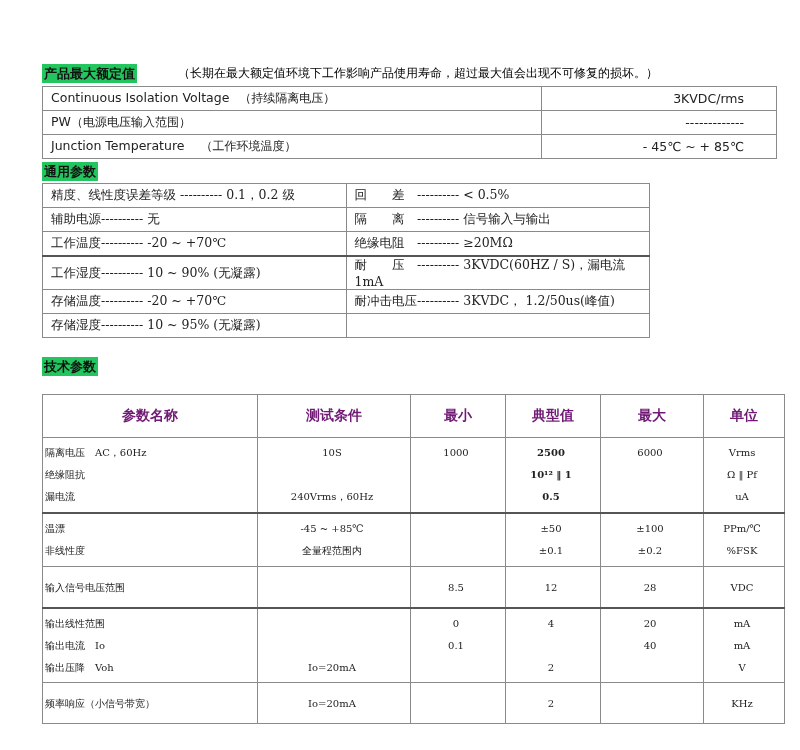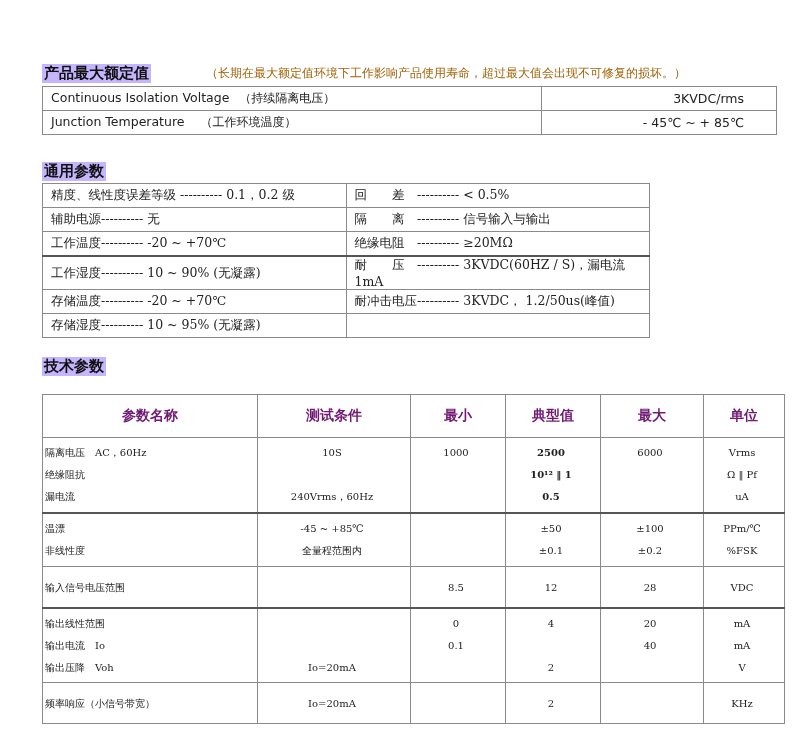--- a/index.html
+++ b/index.html
@@ -1,20 +1,20 @@
 <!DOCTYPE html>
 <html><head>
 <meta charset="utf-8">
 <style>
   html, body { margin:0; padding:0; background:#fff; }
   body { width:800px; height:750px; position:relative; overflow:hidden;
          font-family:"DejaVu Serif", "Liberation Serif", serif; color:#222; }
   .sec-title { position:absolute; left:42px; font-family:"DejaVu Sans","Liberation Sans",sans-serif;
-               font-size:15px; font-weight:bold; background:#c4b5fd; padding:0 2px; line-height:19px; color:#111; }
-  .sec-note { position:absolute; font-size:12px; color:#a16207; line-height:19px;margin-left:28px; }
+               font-size:13px; font-weight:bold; background:#22c55e; padding:0 2px; line-height:19px; color:#111; }
+  .sec-note { position:absolute; font-size:12px; color:#000000; line-height:19px; }
   table { border-collapse:collapse; position:absolute; }
   td, th { border:1px solid #8a8a8a; padding:0; }
   
   #t1 { left:42px; top:86px; width:735px; }
   #t1 td { height:23px; font-family:"DejaVu Sans","Liberation Sans",sans-serif; font-size:12.5px; padding:0 8px; }
   #t1 td.v { text-align:right; padding-right:32px; }
   #t1 td .cn { font-family:"DejaVu Serif","Liberation Serif",serif; font-size:12px; margin-left:10px; }
   
   #t2 { left:42px; top:183px; width:608px; }
   #t2 td { height:23px; font-size:12.5px; padding:0 8px; width:50%; }
@@ -34,20 +34,24 @@
 <div class="sec-title" style="top:64px;">产品最大额定值</div>
 <div class="sec-note" style="left:178px; top:64px;">（长期在最大额定值环境下工作影响产品使用寿命，超过最大值会出现不可修复的损坏。）</div>
 
 <table id="t1">
   <tbody>
       <tr>
     <td><span>Continuous Isolation Voltage</span><span class="cn">（持续隔离电压）</span></td>
     <td class="v">3KVDC/rms</td>
   </tr>
   <tr>
+    <td><span>PW</span><span class="cn" style="margin-left:0">（电源电压输入范围）</span></td>
+    <td class="v">-------------</td>
+  </tr>
+  <tr>
     <td><span>Junction Temperature</span><span class="cn" style="margin-left:16px">（工作环境温度）</span></td>
     <td class="v">- 45℃ ~ + 85℃</td>
   </tr>
 </tbody>
   </table>
 
 <div class="sec-title" style="top:162px;">通用参数</div>
 
 <table id="t2">
   <tbody>

